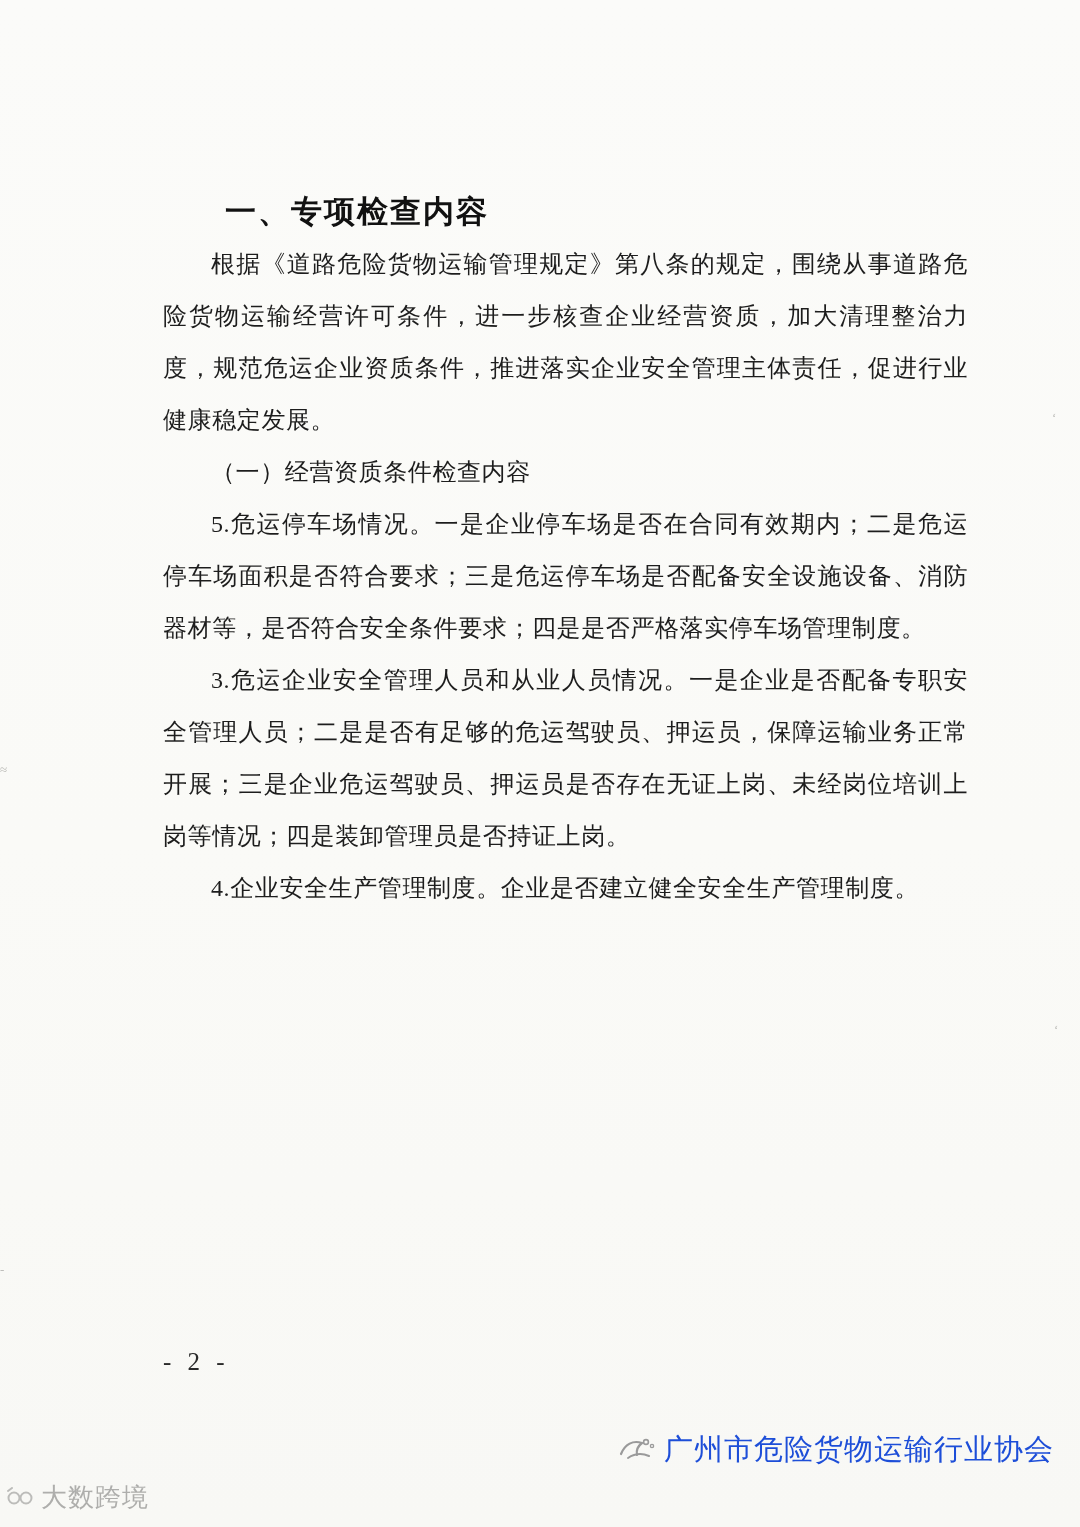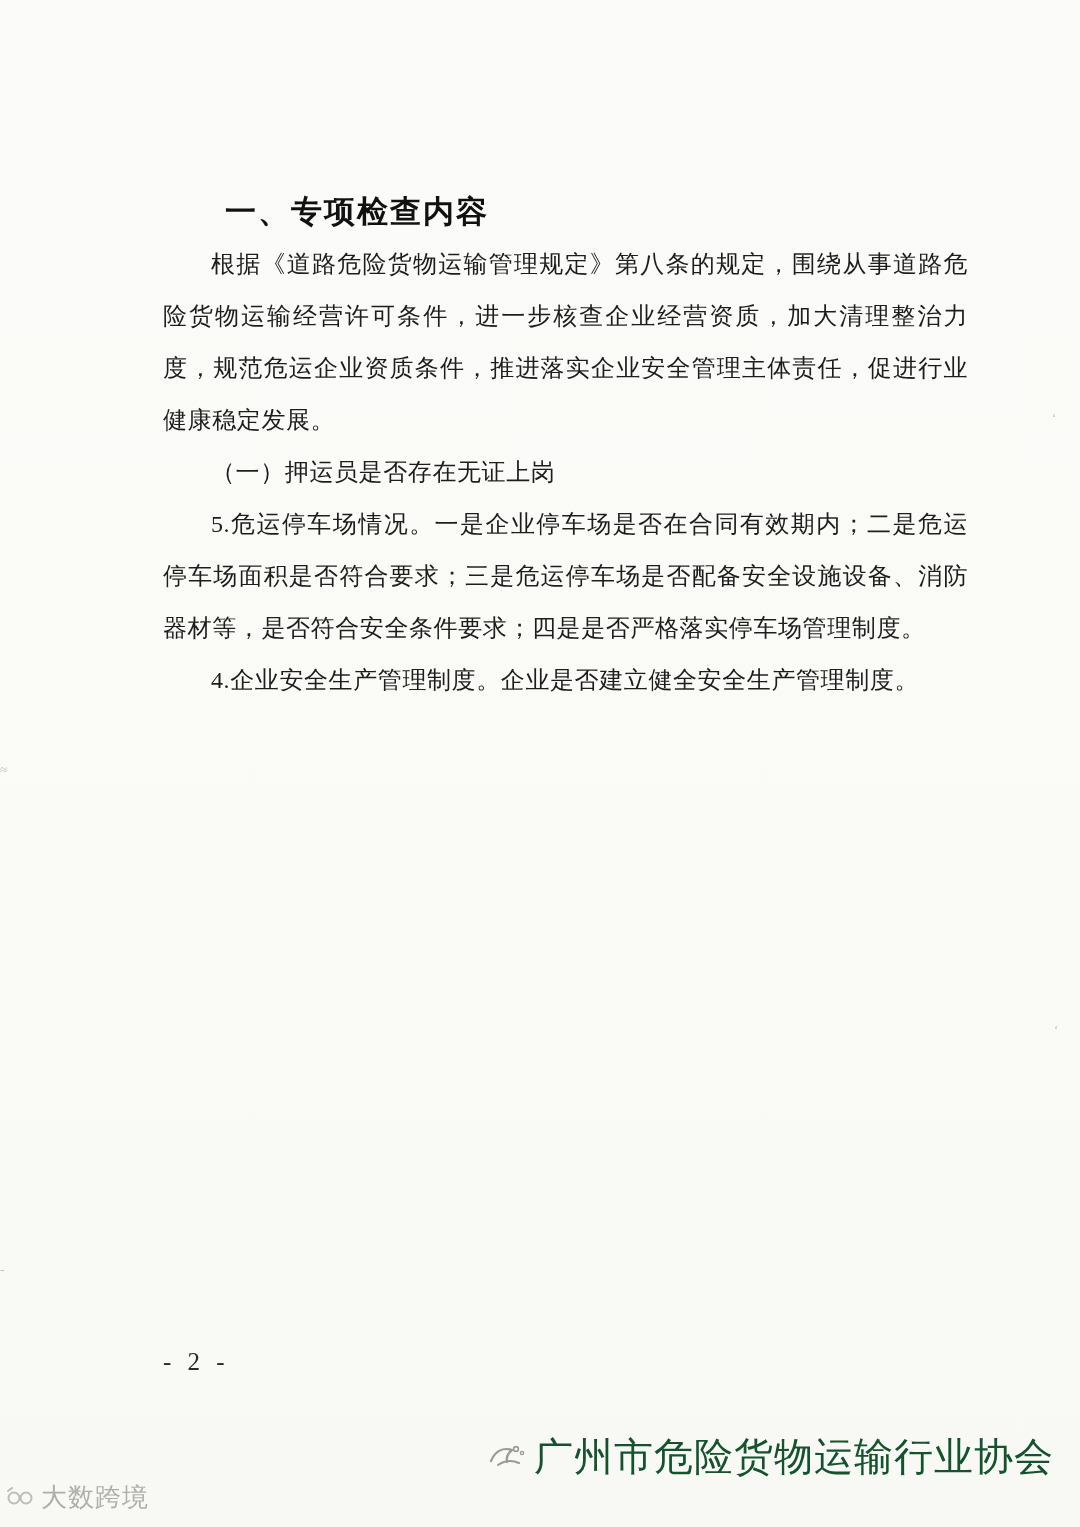--- a/index.html
+++ b/index.html
@@ -41,22 +41,22 @@
     letter-spacing: 5px;
     color: #2a2a2a;
   }
   .assoc-footer {
     position: absolute;
     right: 26px;
     top: 1430px;
     display: flex;
     align-items: center;
     gap: 8px;
-    color: #14532d;
-    font-size: 39px;
+    color: #1d4ed8;
+    font-size: 29px;
     letter-spacing: 1px;
     font-family: "Liberation Sans", "DejaVu Sans", sans-serif;
   }
   .assoc-footer svg { display: block; }
   .dashu-watermark {
     position: absolute;
     left: 6px;
     top: 1480px;
     display: flex;
     align-items: center;
@@ -81,25 +81,26 @@
 </style>
 </head>
 <body>
 
 <div class="page">
 
   <h1 class="heading">一、专项检查内容</h1>
 
   <p class="para">根据《道路危险货物运输管理规定》第八条的规定，围绕从事道路危险货物运输经营许可条件，进一步核查企业经营资质，加大清理整治力度，规范危运企业资质条件，推进落实企业安全管理主体责任，促进行业健康稳定发展。</p>
 
-  <p class="para">（一）押运员是否存在无证上岗</p>
+  <p class="para">（一）经营资质条件检查内容</p>
 
 
   <p class="para">5.危运停车场情况。一是企业停车场是否在合同有效期内；二是危运停车场面积是否符合要求；三是危运停车场是否配备安全设施设备、消防器材等，是否符合安全条件要求；四是是否严格落实停车场管理制度。</p>
 
+  <p class="para">3.危运企业安全管理人员和从业人员情况。一是企业是否配备专职安全管理人员；二是是否有足够的危运驾驶员、押运员，保障运输业务正常开展；三是企业危运驾驶员、押运员是否存在无证上岗、未经岗位培训上岗等情况；四是装卸管理员是否持证上岗。</p>
 
   <p class="para">4.企业安全生产管理制度。企业是否建立健全安全生产管理制度。</p>
 </div>
 
 <div class="page-number">- 2 -</div>
 
 <div class="assoc-footer">
   <span>
     <svg width="38" height="32" viewBox="0 0 38 32" fill="none" xmlns="http://www.w3.org/2000/svg">
       <path d="M3 20 C7 10, 15 6, 24 9 C20 12, 18 16, 19 21" stroke="#9a9a9a" stroke-width="2.2" fill="none" stroke-linecap="round"></path>

